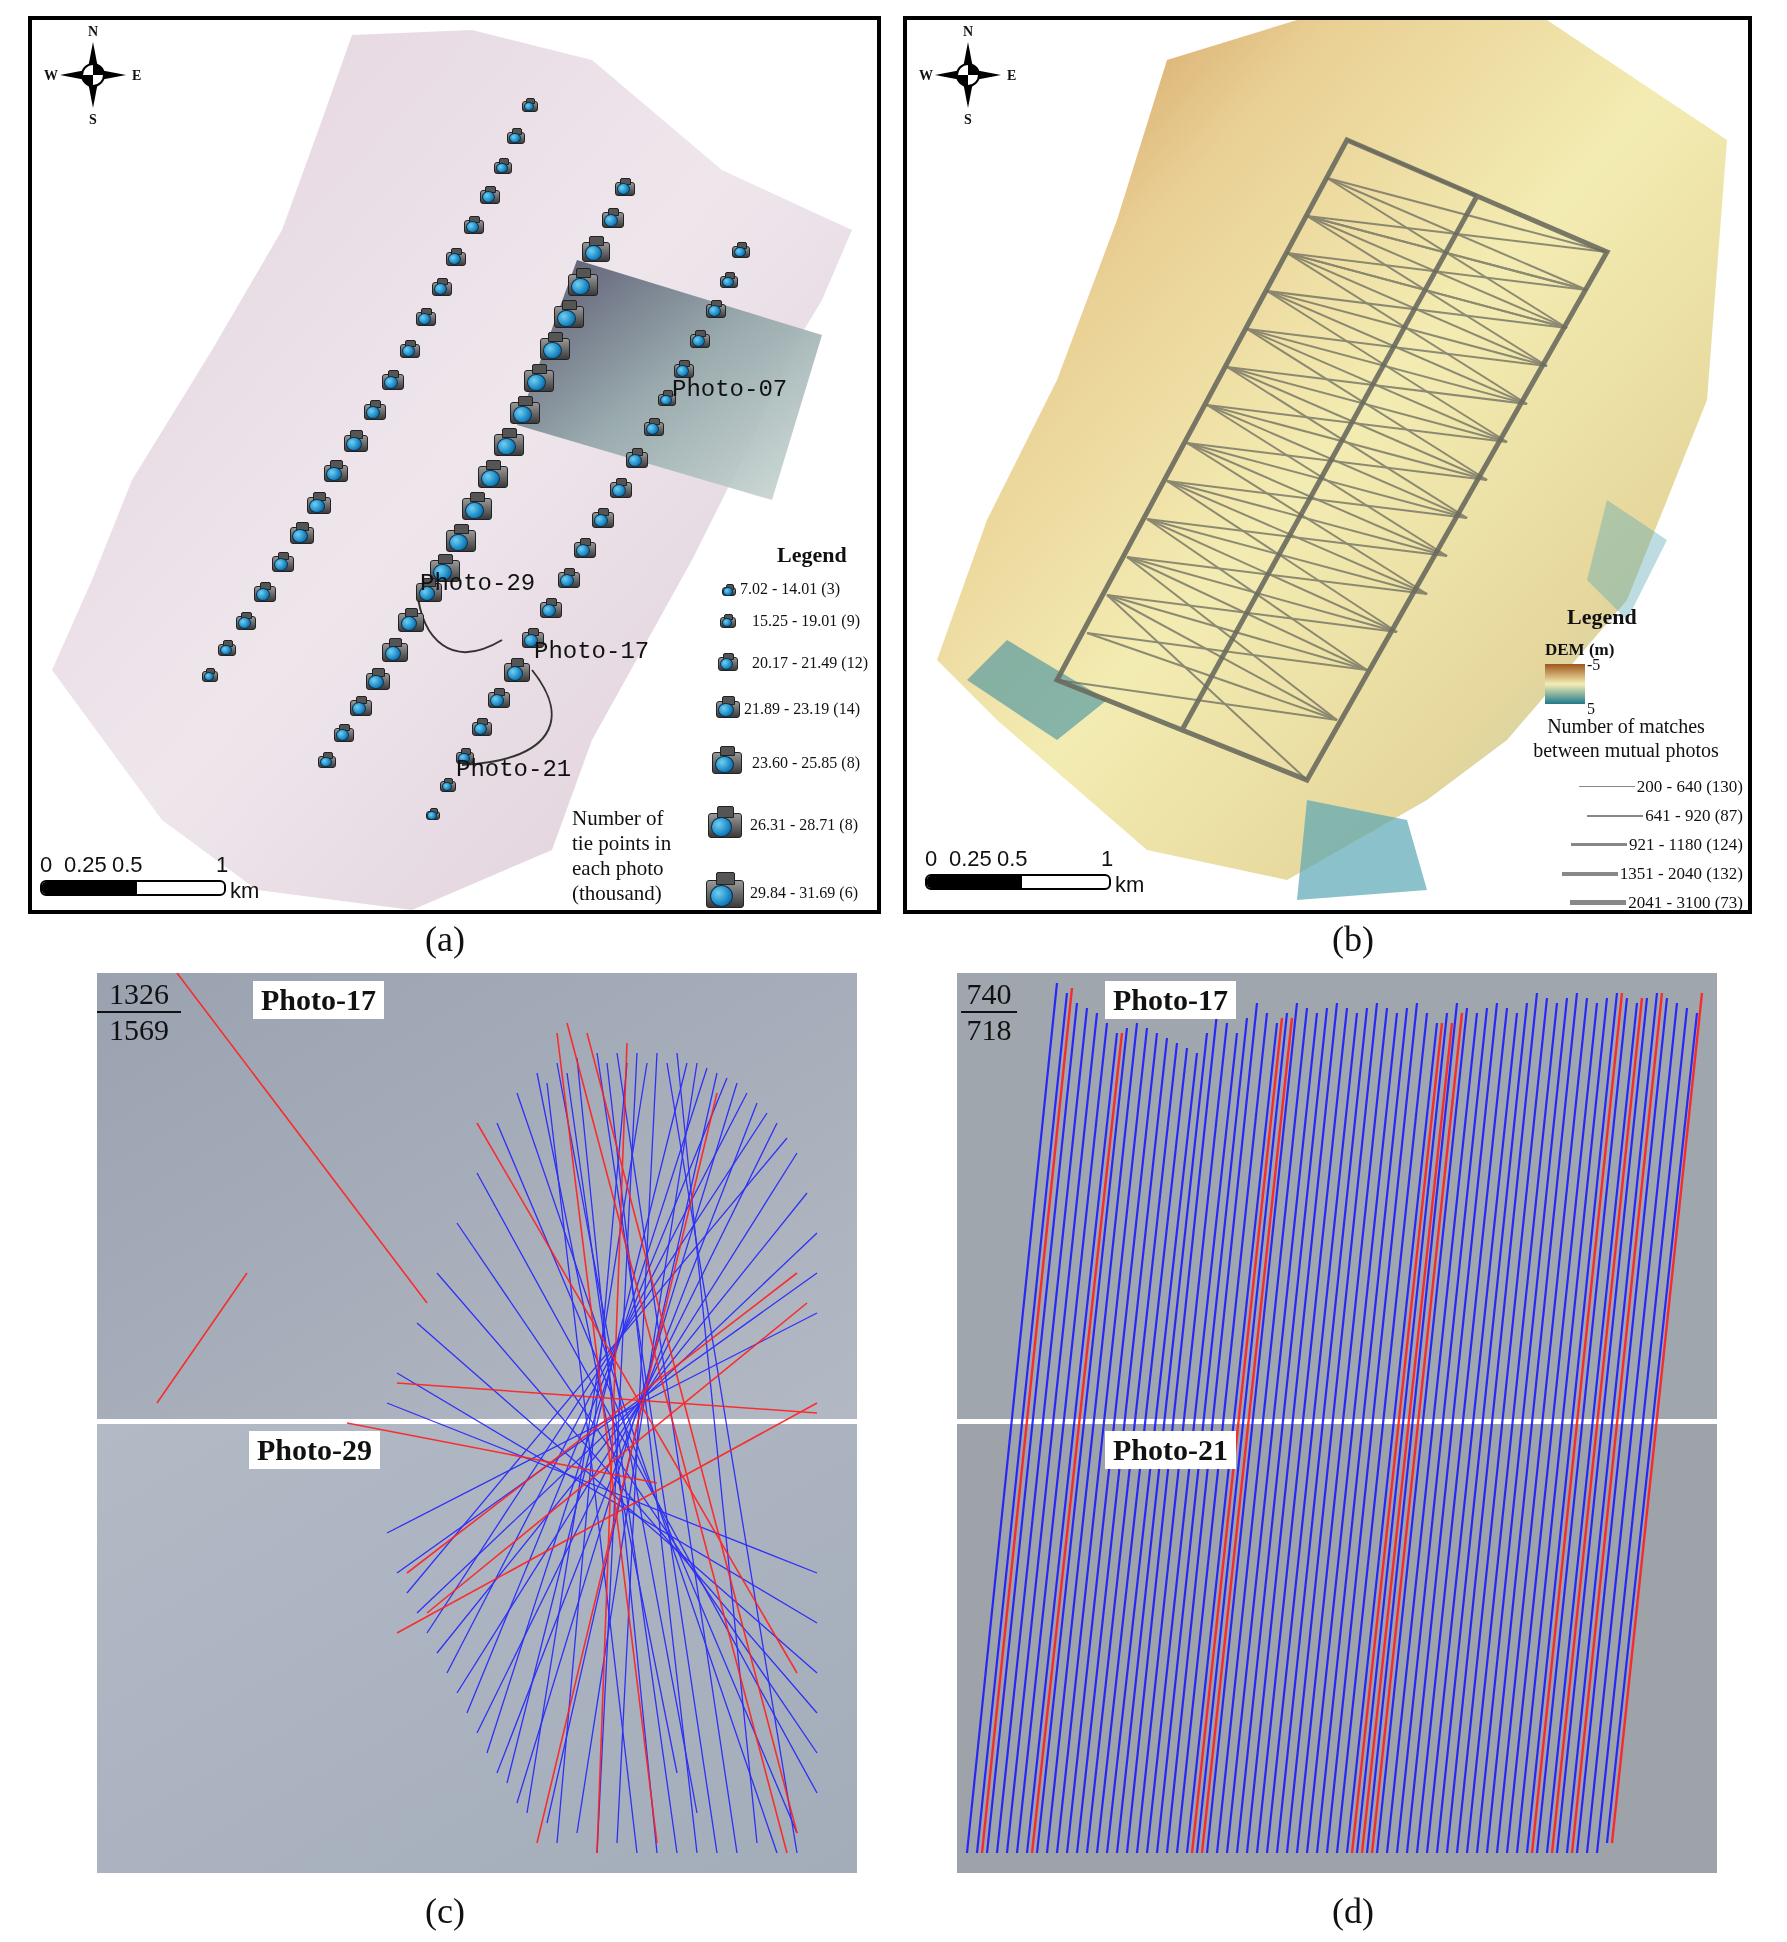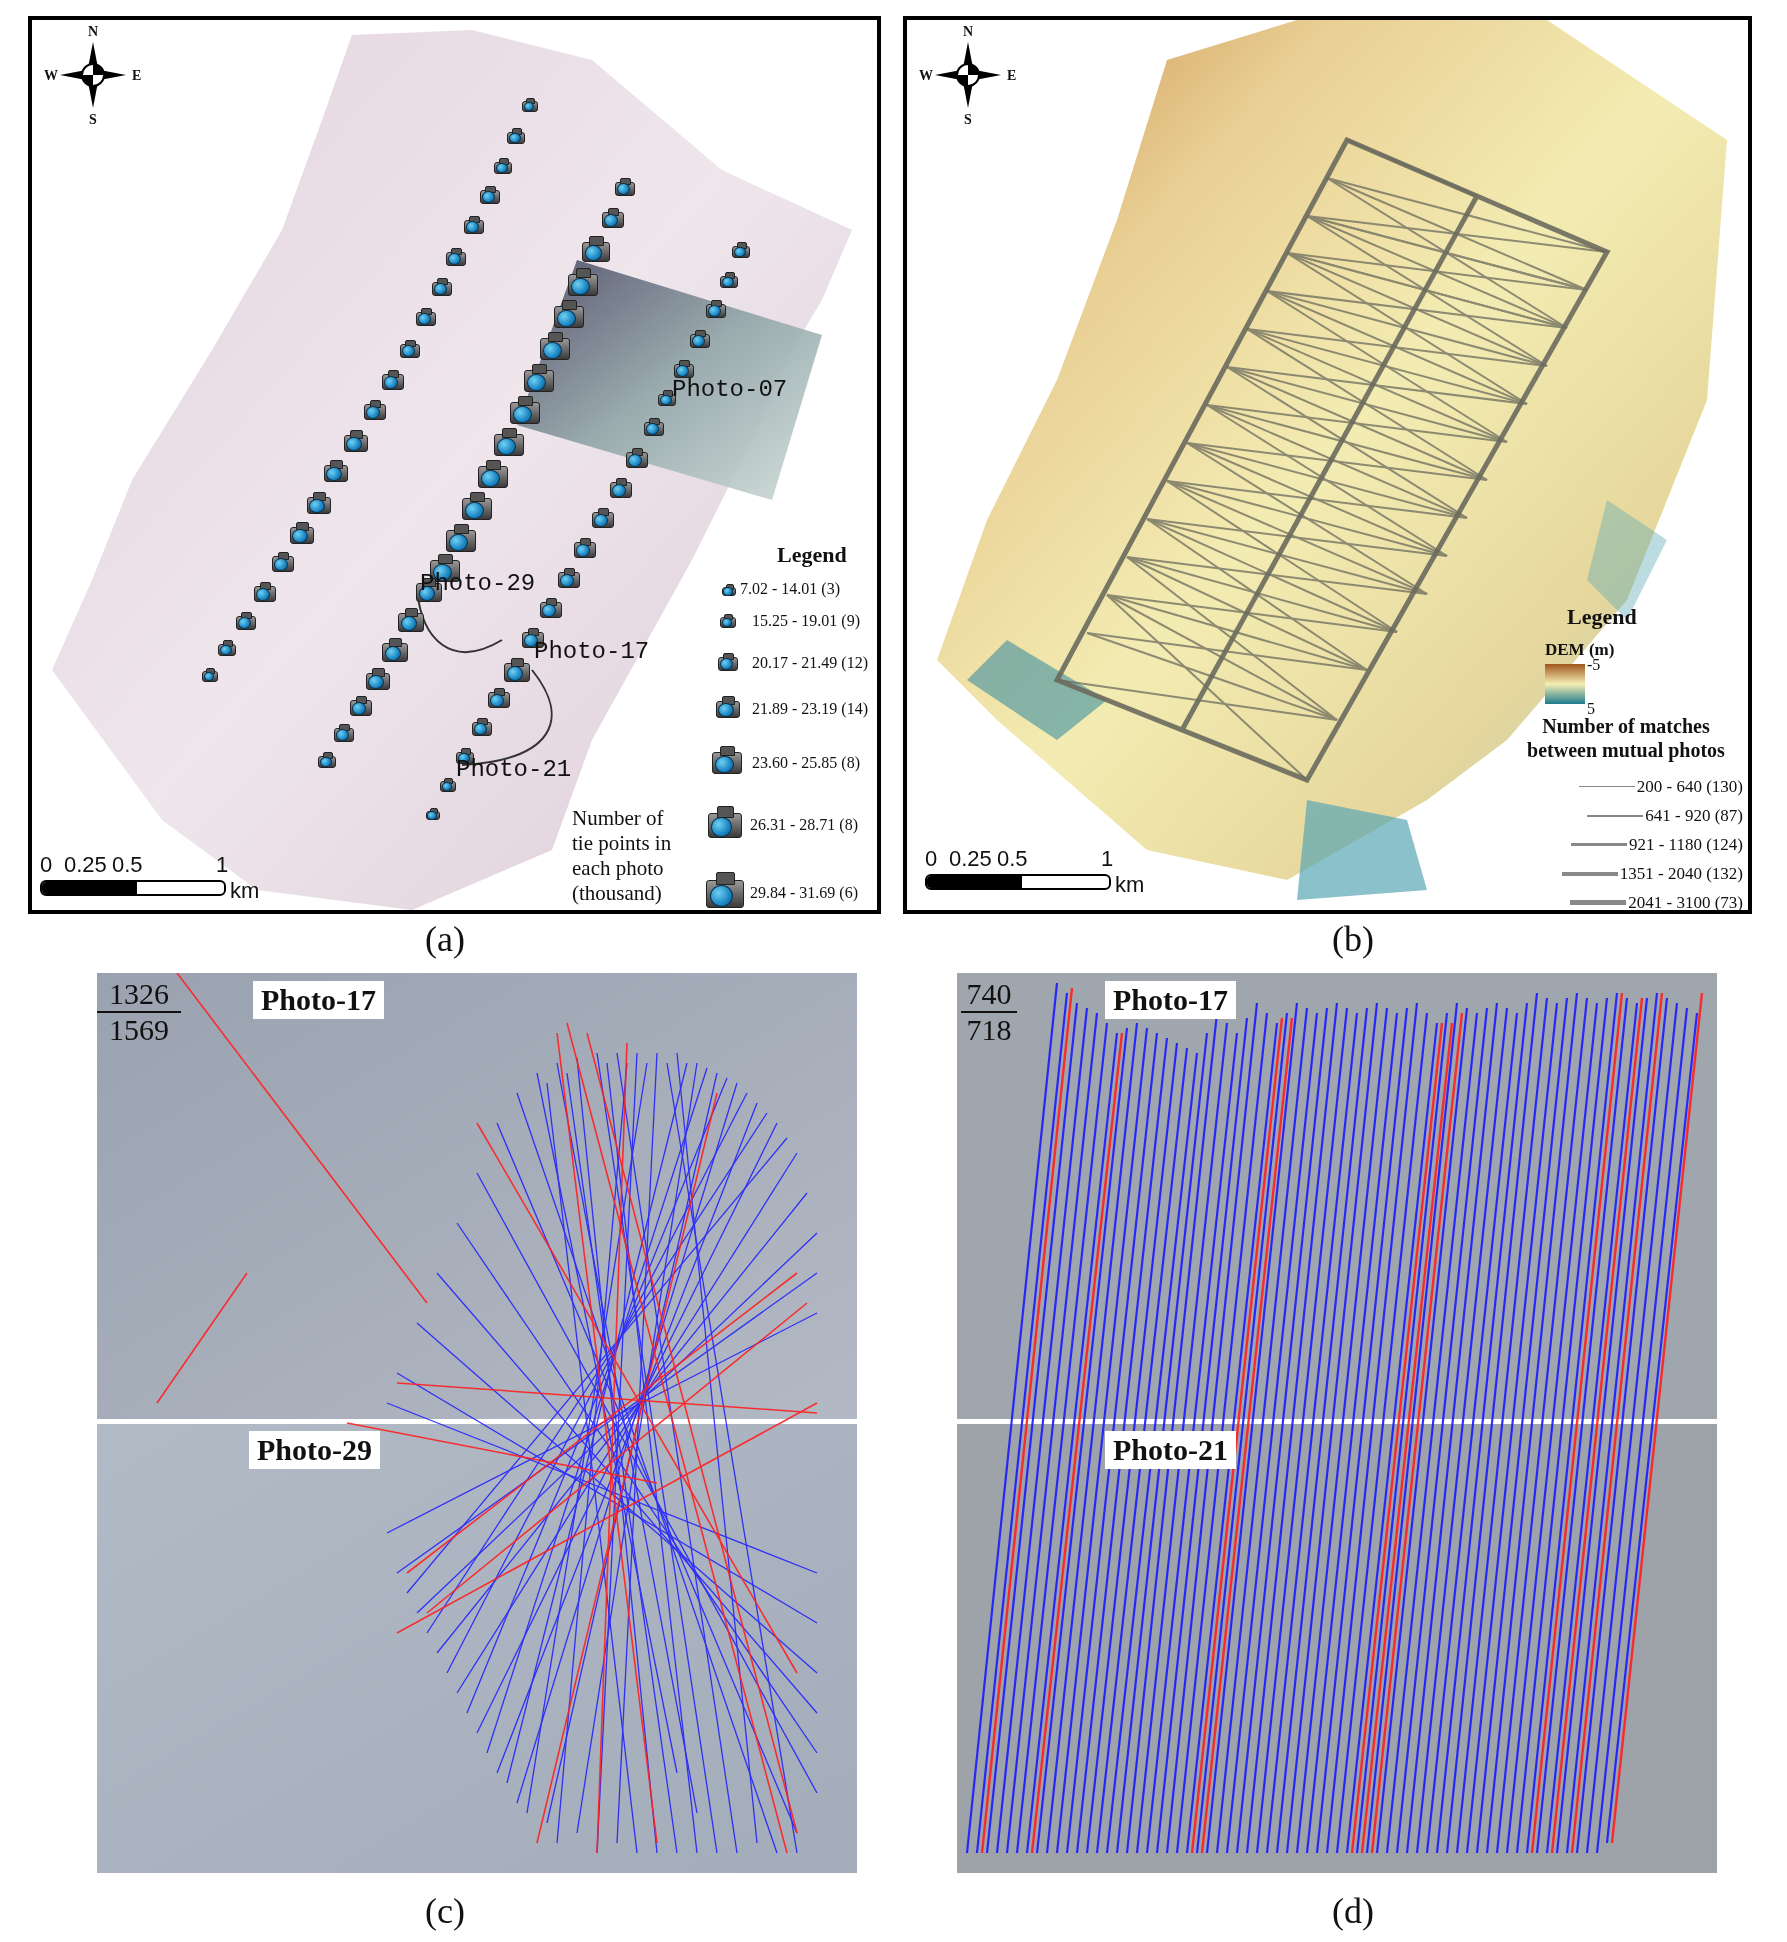--- a/index.html
+++ b/index.html
@@ -404,21 +404,21 @@
     <div style="position:absolute;left:148px;top:70px;font-size:16px;">
       <span class="cam" style="position:relative;width:16px;height:14px;top:2px;"><span class="body"></span><span class="top"></span><span class="lens"></span></span>
       <span style="margin-left:12px;">15.25 - 19.01</span> <span>(9)</span>
     </div>
     <div style="position:absolute;left:146px;top:108px;font-size:16px;">
       <span class="cam" style="position:relative;width:20px;height:18px;top:3px;"><span class="body"></span><span class="top"></span><span class="lens"></span></span>
       <span style="margin-left:10px;">20.17 - 21.49</span> <span>(12)</span>
     </div>
     <div style="position:absolute;left:144px;top:150px;font-size:16px;">
       <span class="cam" style="position:relative;width:24px;height:22px;top:4px;"><span class="body"></span><span class="top"></span><span class="lens"></span></span>
-      <span style="margin-left:8px;">21.89 - 23.19</span> <span>(14)</span>
+      <span style="">21.89 - 23.19</span> <span>(14)</span>
     </div>
     <div style="position:absolute;left:140px;top:198px;font-size:16px;">
       <span class="cam" style="position:relative;width:30px;height:28px;top:6px;"><span class="body"></span><span class="top"></span><span class="lens"></span></span>
       <span style="margin-left:6px;">23.60 - 25.85</span> <span>(8)</span>
     </div>
     <div style="position:absolute;left:136px;top:256px;font-size:16px;">
       <span class="cam" style="position:relative;width:34px;height:32px;top:8px;"><span class="body"></span><span class="top"></span><span class="lens"></span></span>
       <span style="margin-left:4px;">26.31 - 28.71</span> <span>(8)</span>
     </div>
     <div style="position:absolute;left:134px;top:320px;font-size:16px;">
@@ -540,21 +540,21 @@
   </div>
 
   <div style="position:absolute;left:596px;top:584px;width:250px;font-family:'Liberation Serif',serif;">
     <div class="legend-title" style="position:absolute;left:64px;top:0;">Legend</div>
     <div style="position:absolute;left:42px;top:36px;font-weight:bold;font-size:17px;">DEM (m)</div>
     <svg width="50" height="44" style="position:absolute;left:42px;top:60px;">
       <rect x="0" y="0" width="40" height="40" fill="url(#demLegend)"></rect>
     </svg>
     <div style="position:absolute;left:84px;top:52px;font-size:16px;">-5</div>
     <div style="position:absolute;left:84px;top:96px;font-size:16px;">5</div>
-    <div style="position:absolute;left:0;top:110px;width:246px;text-align:center;font-size:20px;line-height:24px;font-weight:bold;">
+    <div style="position:absolute;left:0;top:110px;width:246px;text-align:center;font-size:20px;line-height:24px;">
       <div>Number of matches</div>
       <div>between mutual photos</div>
     </div>
     <div style="position:absolute;left:40px;top:168px;width:200px;">
       <div class="match-row"><span class="line" style="height:1px;"></span><span>200 - 640</span>&nbsp;<span>(130)</span></div>
       <div class="match-row"><span class="line" style="height:2px;"></span><span>641 - 920</span>&nbsp;<span>(87)</span></div>
       <div class="match-row"><span class="line" style="height:3px;"></span><span>921 - 1180</span>&nbsp;<span>(124)</span></div>
       <div class="match-row"><span class="line" style="height:4px;"></span><span>1351 - 2040</span>&nbsp;<span>(132)</span></div>
       <div class="match-row"><span class="line" style="height:5px;"></span><span>2041 - 3100</span>&nbsp;<span>(73)</span></div>
     </div>

